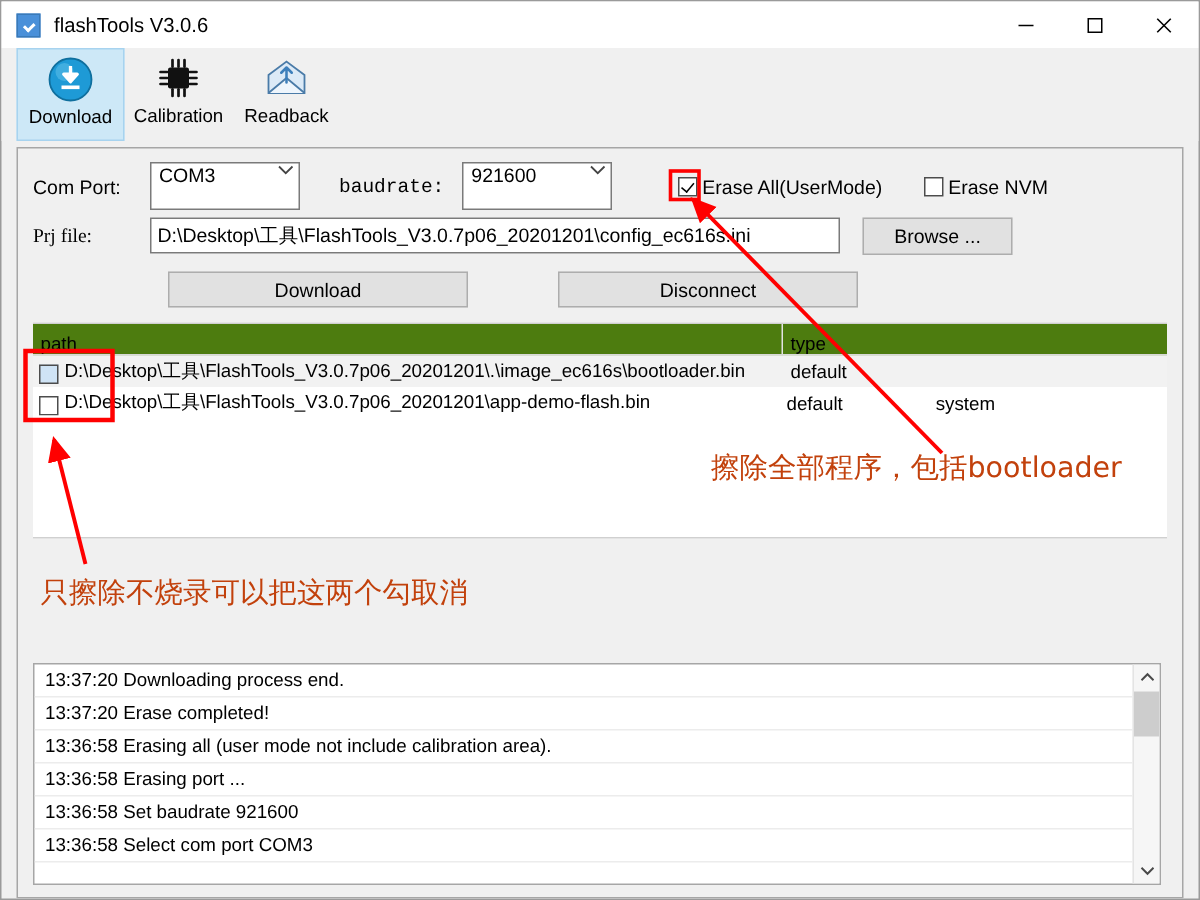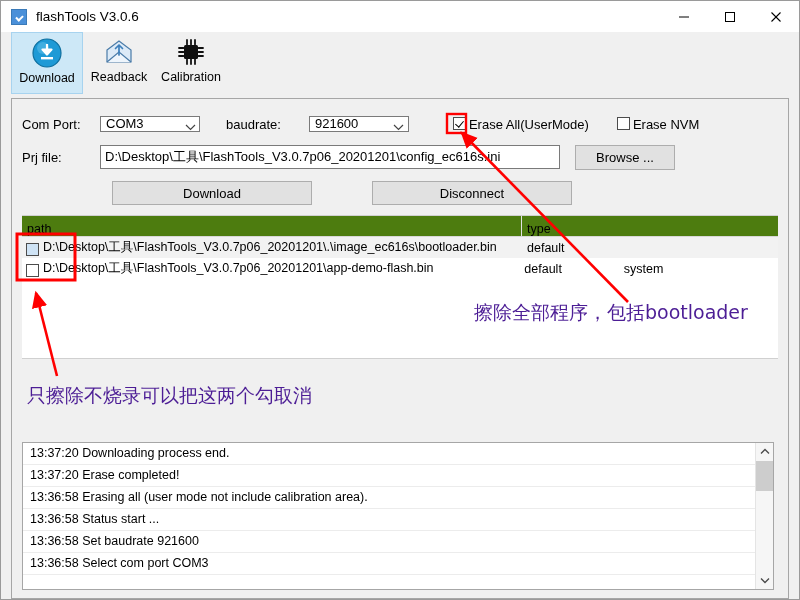--- a/index.html
+++ b/index.html
@@ -131,54 +131,55 @@
     display: flex;
     align-items: center;
     height: 26px;
     padding-left: 10px;
   }
   .lbl {
     font-size: 13px;
     white-space: nowrap;
   }
   .lbl-comport { width: 78px; }
-  .lbl-prj { width: 78px; }
+  .lbl-prj { width: 78px; font-family: Liberation Serif, serif; }
 
   .combo {
-    height: 16px;
+    height: 32px;
     border: 1px solid #7a7a7a;
     background: #ffffff;
     display: flex;
-    align-items: flex-end;
+    align-items: flex-start;
     box-sizing: border-box;
     position: relative;
     cursor: default;
   }
   .combo-com { width: 100px; }
   .combo-baud { width: 100px; }
   .combo-value {
     padding-left: 5px;
     font-size: 13px;
     flex: 1 1 auto;
     white-space: nowrap;
   }
   .combo-arrow {
     width: 18px;
     display: flex;
     align-items: center;
     justify-content: center;
   }
   .lbl-baud {
     margin-left: 26px;
-    margin-right: 28px;
+    margin-right: 12px;
+    font-family: Liberation Mono, monospace;
   }
 
   .chk-wrap {
     display: flex;
-    align-items: flex-start;
+    align-items: center;
     cursor: default;
     white-space: nowrap;
   }
   .chk-erase-all { margin-left: 44px; }
   .chk-erase-nvm { margin-left: 28px; }
   .chkbox {
     width: 13px; height: 13px;
     border: 1px solid #4c4c4c;
     background: #ffffff;
     box-sizing: border-box;
@@ -366,21 +367,21 @@
     top: 18px; left: 0;
     width: 17px;
     height: 30px;
     background: #cdcdcd;
     cursor: default;
   }
 
   
   .anno-text {
     position: absolute;
-    color: #4c1d95;
+    color: #c2410c;
     font-size: 19px;
     font-family: "DejaVu Sans", sans-serif;
     line-height: 25px;
     white-space: pre-wrap;
     pointer-events: none;
   }
   #anno1 {
     left: 474px;
     top: 300px;
     width: 312px;
@@ -431,31 +432,20 @@
       <div class="tool-icon">
         <svg width="32" height="32" viewBox="0 0 32 32">
           <circle cx="16" cy="16" r="14" fill="#1e9ad6"></circle>
           <circle cx="16" cy="16" r="14" fill="none" stroke="#0f6f9e" stroke-width="1.2"></circle>
           <circle cx="12" cy="11" r="6" fill="#5fc0ea" opacity="0.55"></circle>
           <path d="M16 7 L16 16 M11.5 12.5 L16 17.5 L20.5 12.5 Z" fill="#ffffff" stroke="#ffffff" stroke-width="2.2" stroke-linejoin="round"></path>
           <rect x="10" y="20" width="12" height="2.4" fill="#ffffff"></rect>
         </svg>
       </div>
       <div class="tool-label">Download</div>
-    </div>
-
-    <div class="tool-item">
-      <div class="tool-icon">
-        <svg width="32" height="32" viewBox="0 0 32 32">
-          <path d="M4 14 L16 5 L28 14 L28 26 L4 26 Z" fill="#dceaf7" stroke="#4a7ba8" stroke-width="1.2"></path>
-          <path d="M4 26 L16 16 L28 26" fill="#eef5fc" stroke="#4a7ba8" stroke-width="1.2"></path>
-          <path d="M16 9 L16 19 M12.5 12.5 L16 9 L19.5 12.5" fill="none" stroke="#3d7fbb" stroke-width="1.7" stroke-linecap="round" stroke-linejoin="round"></path>
-        </svg>
-      </div>
-      <div class="tool-label">Readback</div>
     </div>
 
     <div class="tool-item">
       <div class="tool-icon">
         <svg width="32" height="32" viewBox="0 0 32 32">
           <rect x="9" y="9" width="14" height="14" rx="1.5" fill="#111111"></rect>
           <g stroke="#111111" stroke-width="1.8" stroke-linecap="round">
             <line x1="12" y1="4" x2="12" y2="8.5"></line>
               <line x1="16" y1="4" x2="16" y2="8.5"></line>
               <line x1="20" y1="4" x2="20" y2="8.5"></line>
@@ -467,20 +457,31 @@
               <line x1="4" y1="20" x2="8.5" y2="20"></line>
             <line x1="23.5" y1="12" x2="28" y2="12"></line>
               <line x1="23.5" y1="16" x2="28" y2="16"></line>
               <line x1="23.5" y1="20" x2="28" y2="20"></line>
           </g>
         </svg>
       </div>
       <div class="tool-label">Calibration</div>
     </div>
 
+    <div class="tool-item">
+      <div class="tool-icon">
+        <svg width="32" height="32" viewBox="0 0 32 32">
+          <path d="M4 14 L16 5 L28 14 L28 26 L4 26 Z" fill="#dceaf7" stroke="#4a7ba8" stroke-width="1.2"></path>
+          <path d="M4 26 L16 16 L28 26" fill="#eef5fc" stroke="#4a7ba8" stroke-width="1.2"></path>
+          <path d="M16 9 L16 19 M12.5 12.5 L16 9 L19.5 12.5" fill="none" stroke="#3d7fbb" stroke-width="1.7" stroke-linecap="round" stroke-linejoin="round"></path>
+        </svg>
+      </div>
+      <div class="tool-label">Readback</div>
+    </div>
+
   </div>
 
   <div class="main-panel">
 
     <div class="form-area">
 
       <div class="row1">
         <div class="lbl lbl-comport">Com Port:</div>
 
         <div class="combo combo-com">
@@ -550,21 +551,21 @@
         <div class="td col-addr">default</div>
         <div class="td col-type">system</div>
       </div>
     </div>
 
     <div class="status-wrap">
       <div class="status-list">
         <div class="status-line">13:37:20 Downloading process end.</div>
         <div class="status-line">13:37:20 Erase completed!</div>
         <div class="status-line">13:36:58 Erasing all (user mode not include calibration area).</div>
-        <div class="status-line">13:36:58 Status start ...</div>
+        <div class="status-line">13:36:58 Erasing port ...</div>
         <div class="status-line">13:36:58 Set baudrate 921600</div>
         <div class="status-line">13:36:58 Select com port COM3</div>
       </div>
       <div class="vscroll">
         <div class="vs-arrow">
           <svg width="10" height="7" viewBox="0 0 10 7">
               <path d="M1 5.5 L5 1.5 L9 5.5" fill="none" stroke="#4a4a4a" stroke-width="1.3"></path>
             </svg>
         </div>
         <div class="vs-thumb"></div>

